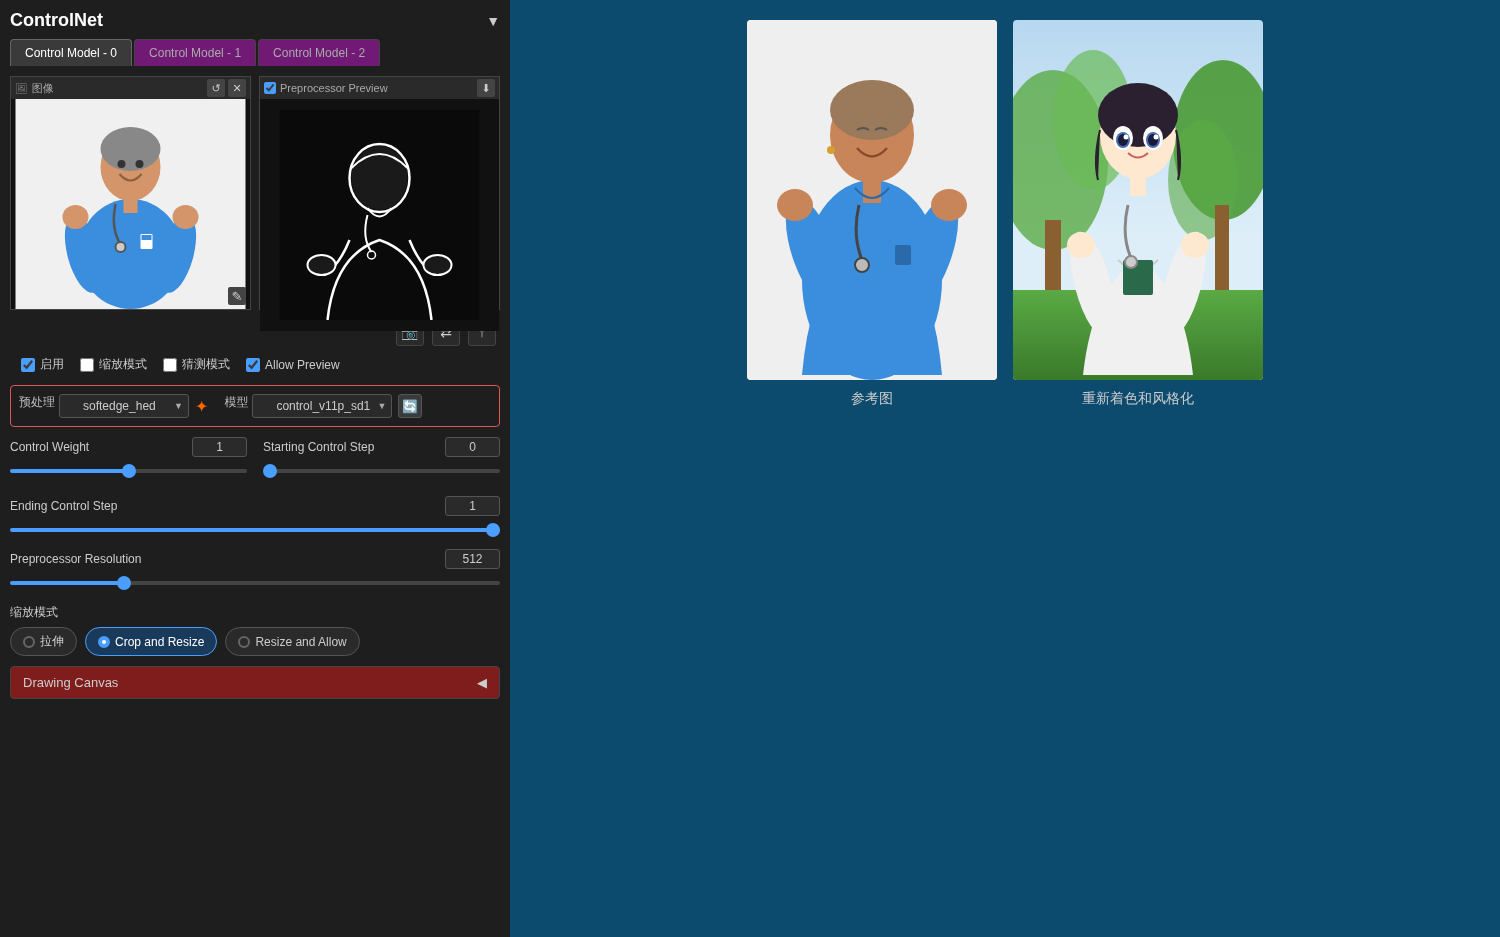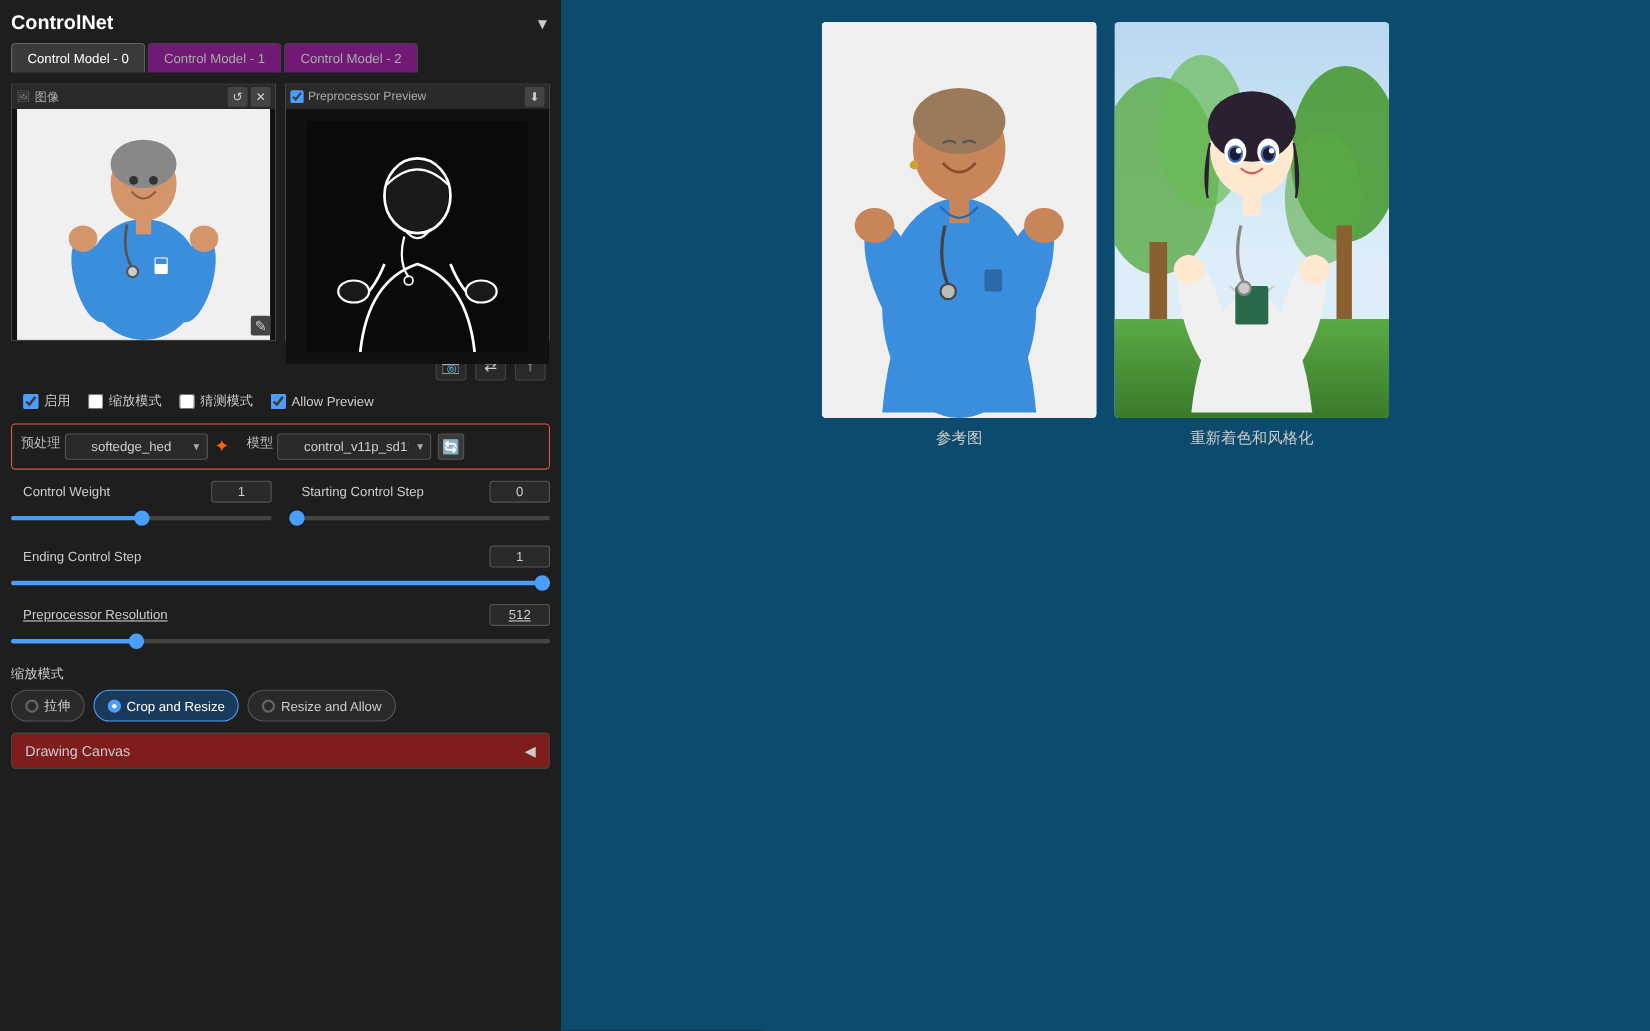--- a/index.html
+++ b/index.html
@@ -433,21 +433,20 @@
     .img-icon {
       font-size: 10px;
       opacity: 0.7;
     }
 
     .inline-label-value {
       display: flex;
       justify-content: space-between;
       align-items: center;
       margin-bottom: 4px;
-      margin-left: 11px;
     }
   </style>
 </head>
 <body>
 
 <div class="main-layout">
 
   <div class="left-panel">
 
     <div class="panel-header">
@@ -630,21 +629,21 @@
     <div class="slider-section" style="margin-bottom:6px;">
       <div class="inline-label-value">
         <span class="slider-label">Ending Control Step</span>
         <input type="text" class="slider-value-input" value="1" style="">
       </div>
       <div class="slider-container">
         <input type="range" min="0" max="1" step="0.01" value="1" style="--val: 100%; background: linear-gradient(to right, rgb(74, 158, 255) 0%, rgb(74, 158, 255) 100%, rgb(68, 68, 68) 100%, rgb(68, 68, 68) 100%);">
       </div>
     </div>
 
-    <div class="slider-section" style="margin-bottom:8px;text-decoration:underline;">
+    <div class="slider-section" style="margin-bottom:8px;">
       <div class="inline-label-value">
         <span class="slider-label">Preprocessor Resolution</span>
         <input type="text" class="slider-value-input" value="512" style="">
       </div>
       <div class="slider-container">
         <input type="range" min="64" max="2048" step="8" value="512" style="--val: 22.58064516129032%; background: linear-gradient(to right, rgb(74, 158, 255) 0%, rgb(74, 158, 255) 22.5806%, rgb(68, 68, 68) 22.5806%, rgb(68, 68, 68) 100%);">
       </div>
     </div>
 
     <div class="scale-mode-section">

